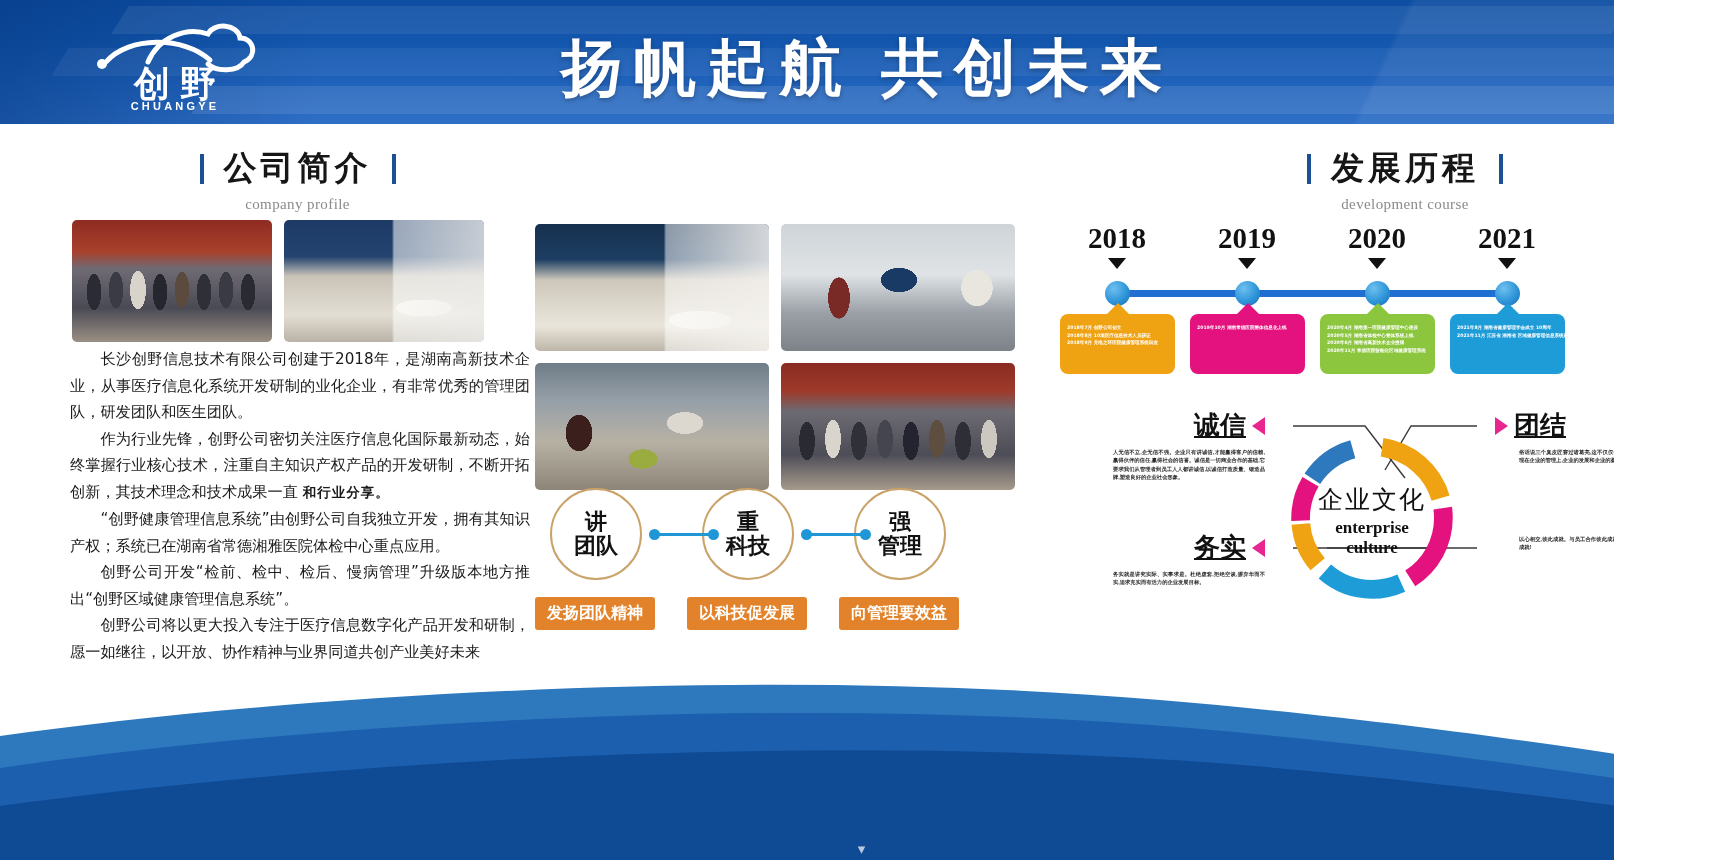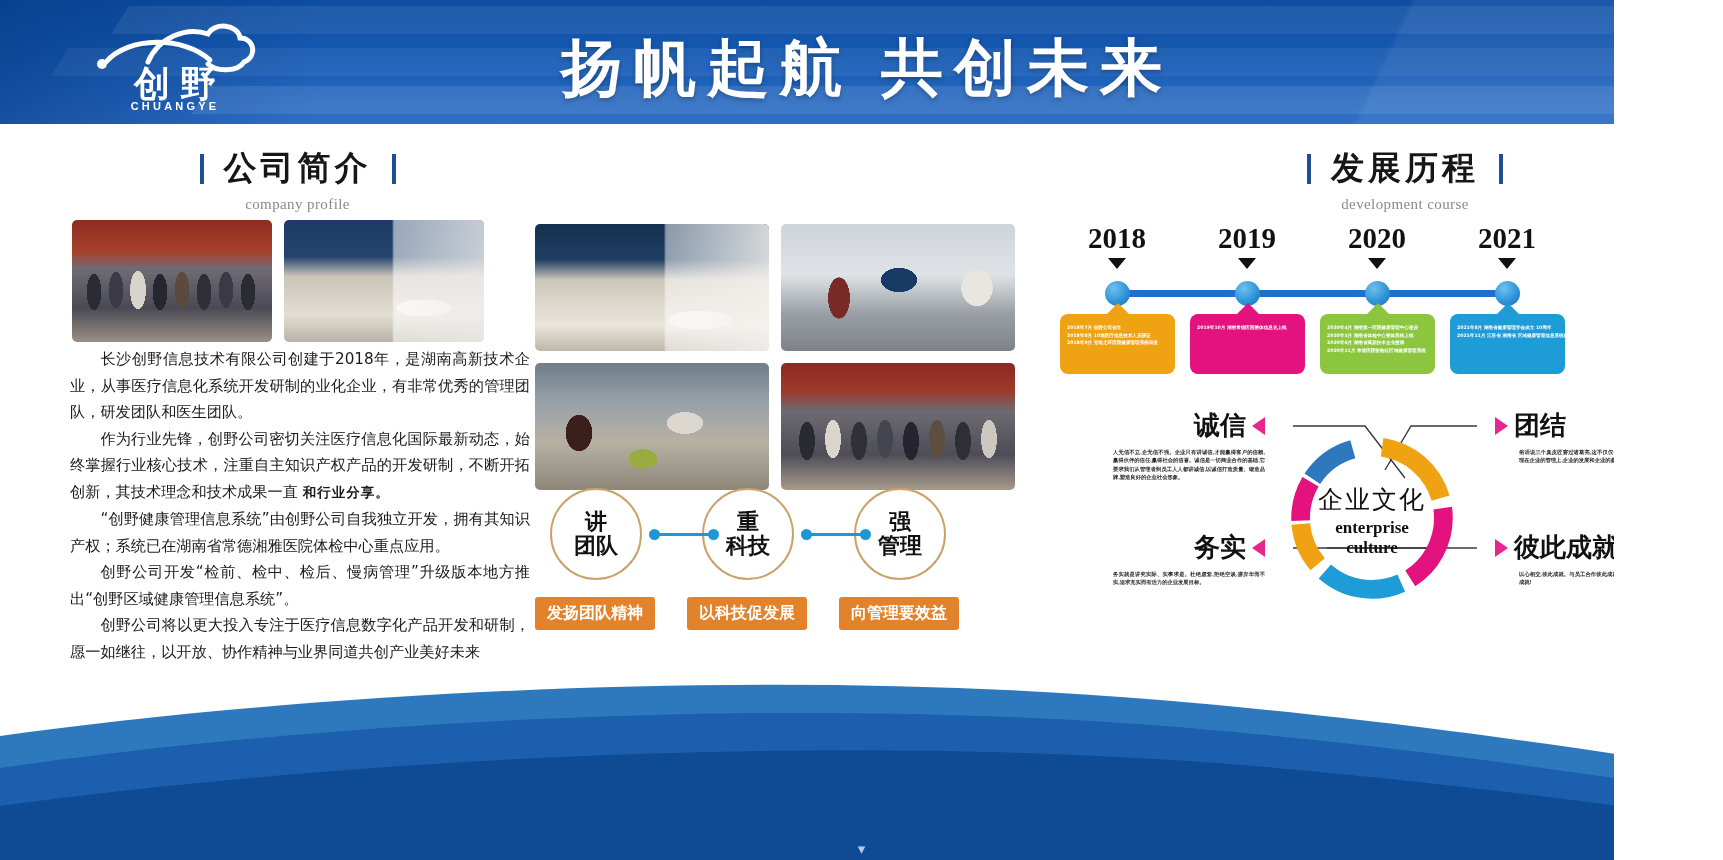--- a/index.html
+++ b/index.html
@@ -142,21 +142,21 @@
   .ring-label {
     position: absolute; left: 0; top: 50px; width: 170px; text-align: center;
     font-family: "Liberation Serif", serif;
   }
   .ring-label .cn { font-weight: 400; font-size: 25px; color: #111; letter-spacing: 2px; }
   .ring-label .e1 { font-size: 17px; color: #111; margin-top: 2px; font-weight: 700; }
   .ring-label .e2 { font-size: 17px; color: #111; font-weight: 700; }
 
   .cq { position: absolute; width: 180px; }
   .cq .hd { display: flex; align-items: center; gap: 6px; }
-  .cq .ttl { font-family: "DejaVu Sans", sans-serif; font-weight: 700; font-size: 26px; color: #111; }
+  .cq .ttl { font-family: "DejaVu Sans", sans-serif; font-weight: 700; font-size: 26px; color: #111; text-decoration: underline; }
   .cq .bd { margin-top: 5px; font-size: 5.3px; line-height: 8.4px; color: #2a2a2a; text-align: justify; font-weight: 700; }
   .tri-l { width: 0; height: 0; border-top: 9px solid transparent; border-bottom: 9px solid transparent; border-right: 13px solid #e8268f; }
   .tri-r { width: 0; height: 0; border-top: 9px solid transparent; border-bottom: 9px solid transparent; border-left: 13px solid #e8268f; }
   .q-tl { left: 20px; top: 8px; }  .q-tl .hd { justify-content: flex-end; }  .q-tl .bd { padding-left: 28px; }
   .q-tr { left: 430px; top: 8px; } .q-tr .bd { padding-left: 24px; }
   .q-bl { left: 20px; top: 130px; } .q-bl .hd { justify-content: flex-end; } .q-bl .bd { padding-left: 28px; }
   .q-br { left: 430px; top: 130px; } .q-br .bd { padding-left: 24px; }
   .lead { position: absolute; }
 
   
@@ -393,24 +393,20 @@
 
         <div class="cq q-bl">
           <div class="hd">
             <span class="ttl">务实</span>
             <span class="tri-l"></span>
           </div>
           <div class="bd">务实就是讲究实际、实事求是。杜绝虚套,拒绝空谈,摒弃华而不实,追求充实而有活力的企业发展目标。</div>
         </div>
 
         <div class="cq q-br">
-          <div class="hd">
-            <span class="tri-r"></span>
-            <span class="ttl">彼此成就</span>
-          </div>
           <div class="bd">以心相交,彼此成就。与员工合作彼此成就,更与客户一起成长,彼此成就!</div>
         </div>
       </div>
     </div>
   </div>
 
   <div class="footer">
     <svg width="1723" height="200" viewBox="0 0 1723 200" preserveAspectRatio="none">
       <path d="M0 76 C 300 34, 760 6, 1160 40 C 1420 62, 1600 92, 1723 110 L1723 200 L0 200 Z" fill="#2e79bd"></path>
       <path d="M0 108 C 320 62, 790 34, 1190 68 C 1440 90, 1610 118, 1723 134 L1723 200 L0 200 Z" fill="#1b5fae"></path>

